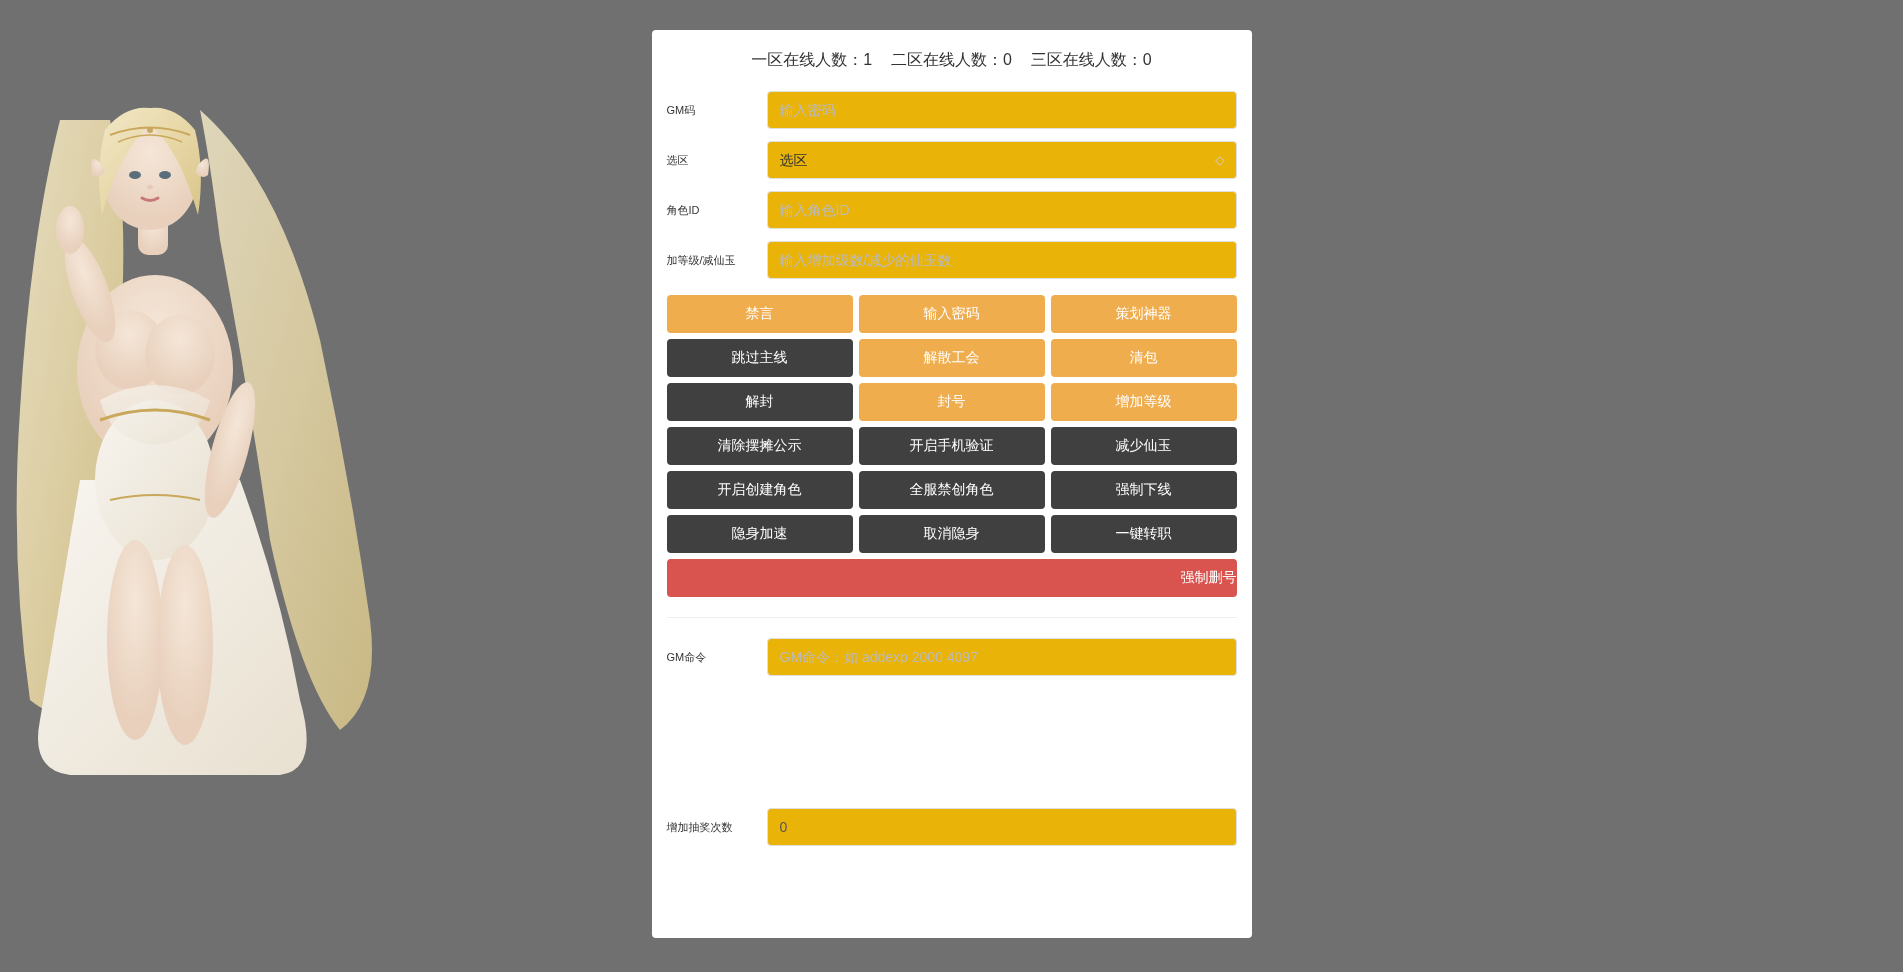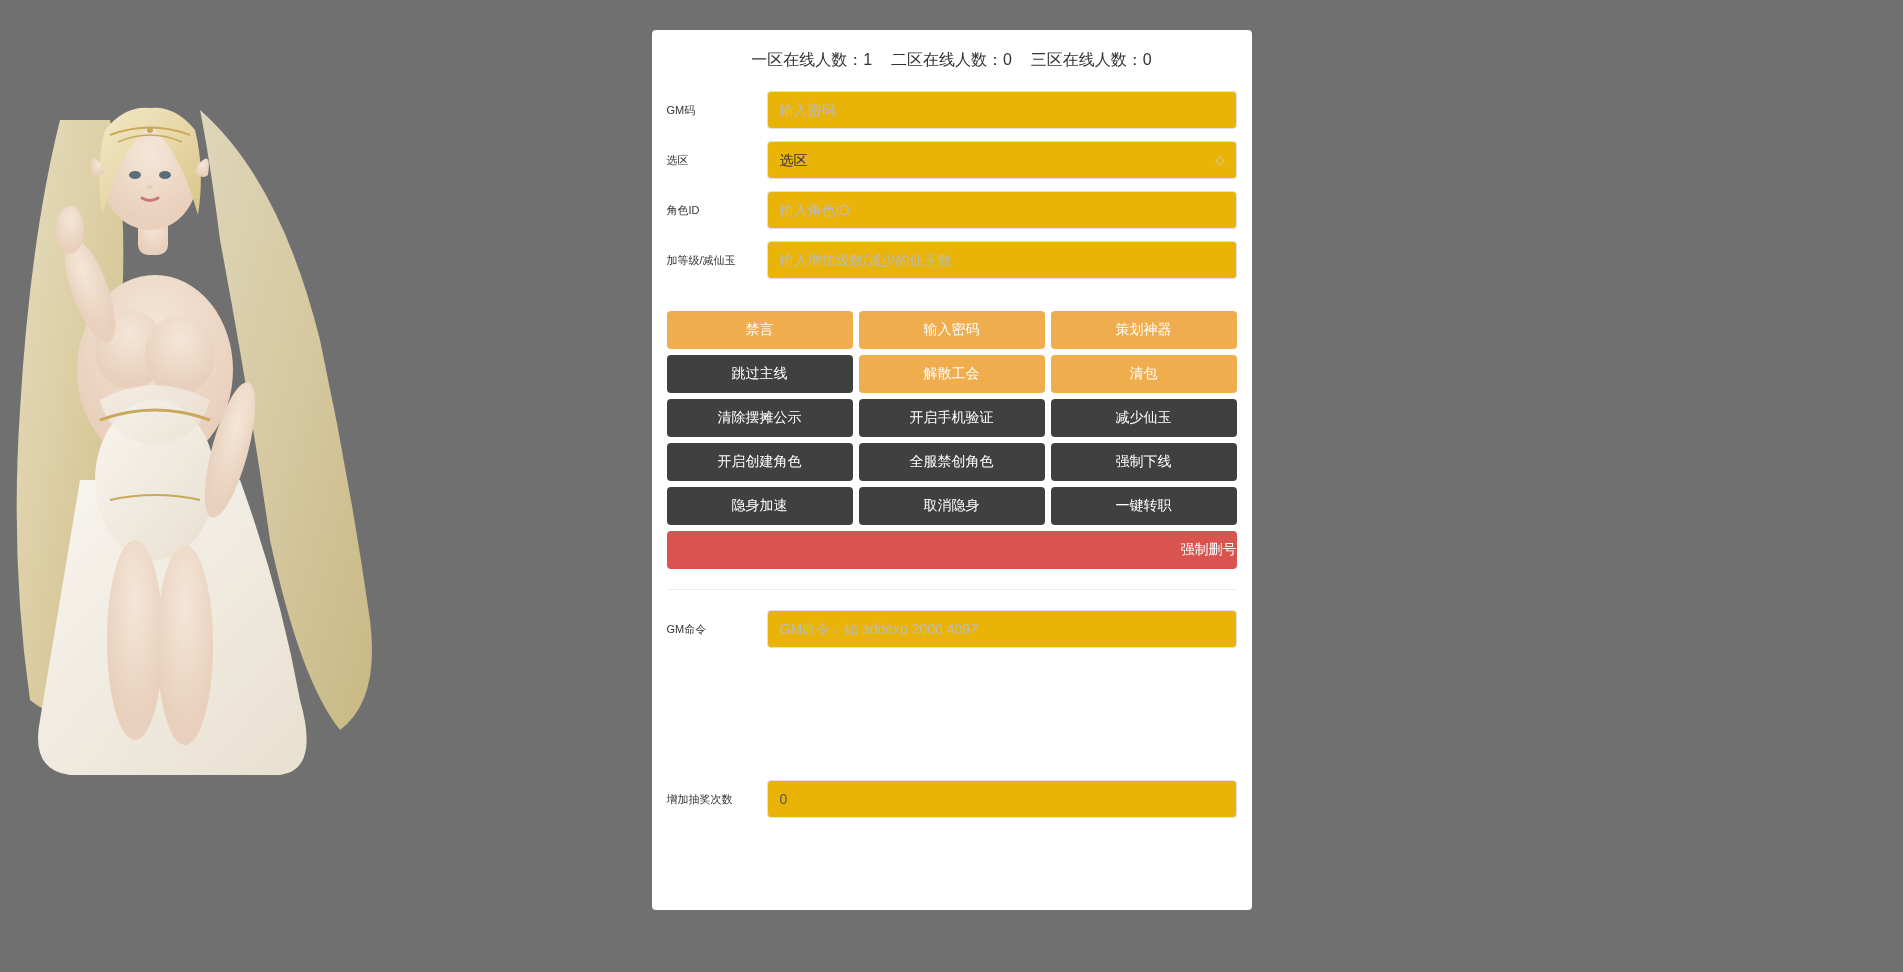--- a/index.html
+++ b/index.html
@@ -85,21 +85,21 @@
       top: 50%;
       transform: translateY(-50%);
       color: #ccc;
       font-size: 12px;
       pointer-events: none;
     }
     .button-grid {
       display: flex;
       flex-direction: column;
       gap: 6px;
-      margin-top: 32px;
+      margin-top: 16px;
     }
     .button-row {
       display: flex;
       gap: 6px;
     }
     .btn {
       flex: 1;
       height: 38px;
       border: none;
       border-radius: 4px;
@@ -239,20 +239,25 @@
       <button class="btn btn-orange">禁言</button>
       <button class="btn btn-orange">输入密码</button>
       <button class="btn btn-orange">策划神器</button>
     </div>
     <div class="button-row">
       <button class="btn btn-blue">跳过主线</button>
       <button class="btn btn-orange">解散工会</button>
       <button class="btn btn-orange">清包</button>
     </div>
     <div class="button-row">
+      <button class="btn btn-blue">解封</button>
+      <button class="btn btn-orange">封号</button>
+      <button class="btn btn-orange">增加等级</button>
+    </div>
+    <div class="button-row">
       <button class="btn btn-blue">清除摆摊公示</button>
       <button class="btn btn-blue">开启手机验证</button>
       <button class="btn btn-blue">减少仙玉</button>
     </div>
     <div class="button-row">
       <button class="btn btn-blue">开启创建角色</button>
       <button class="btn btn-blue">全服禁创角色</button>
       <button class="btn btn-blue">强制下线</button>
     </div>
     <div class="button-row">

